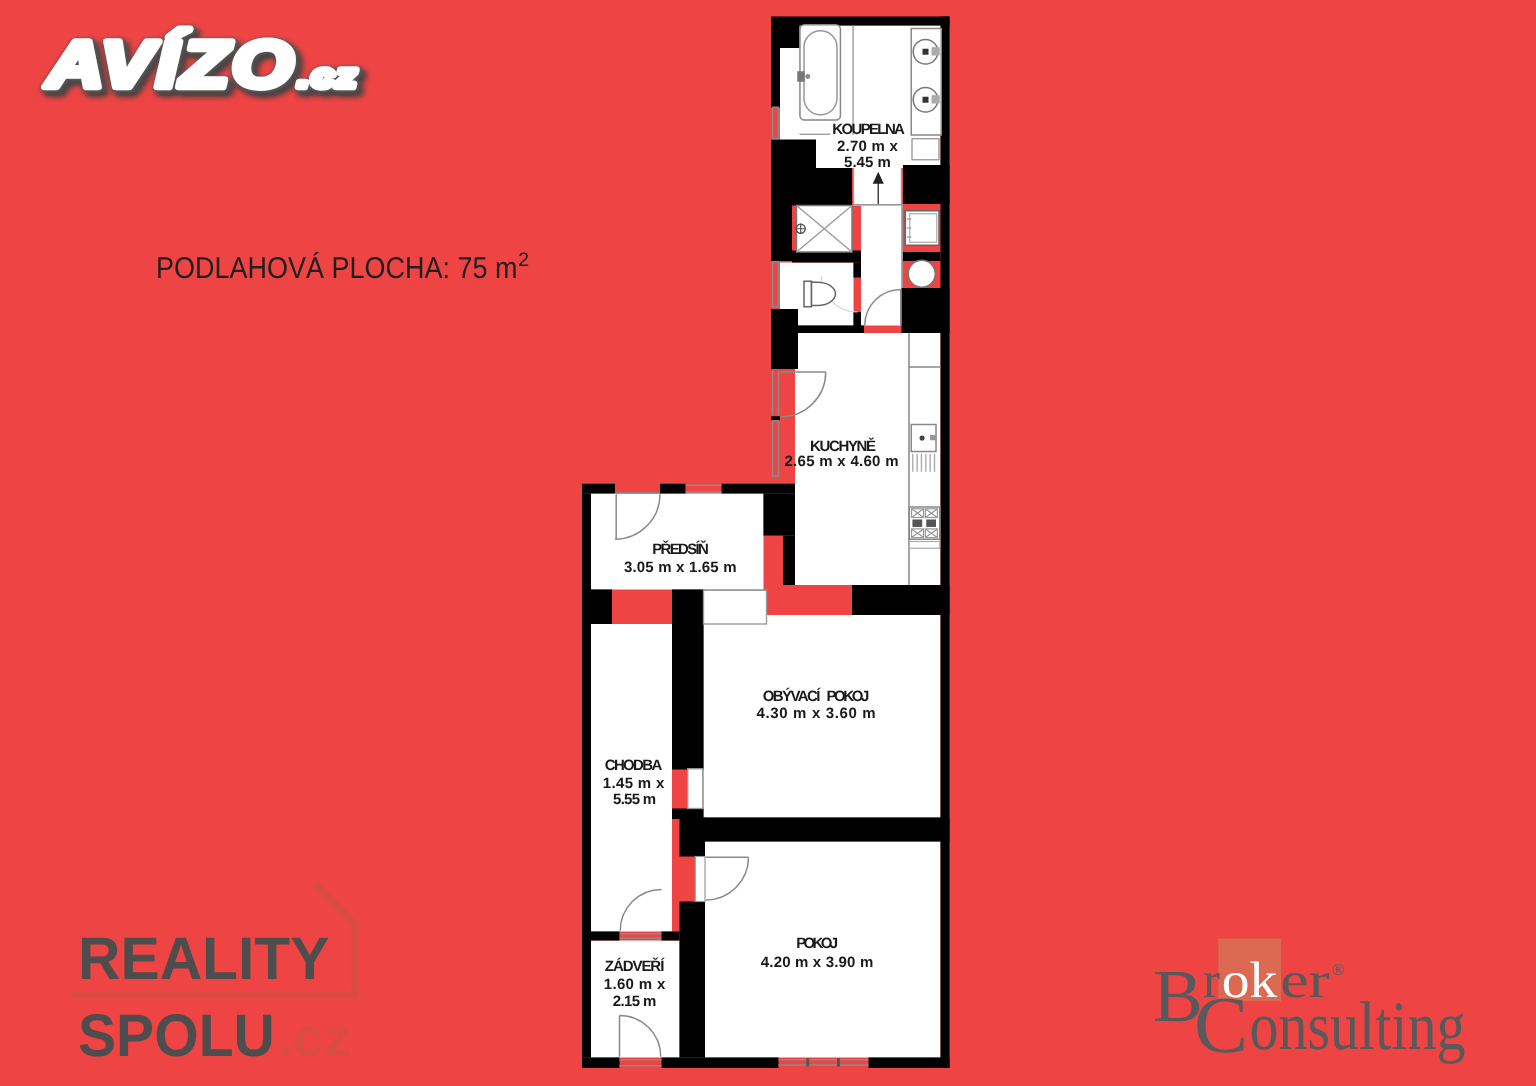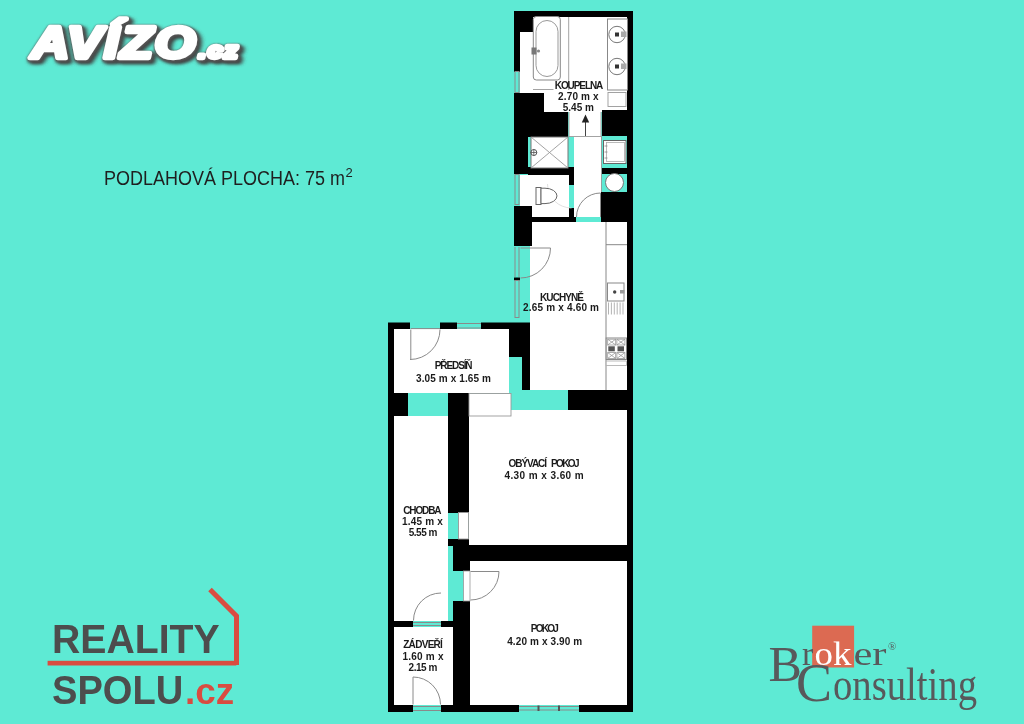--- a/index.html
+++ b/index.html
@@ -1,16 +1,16 @@
 <!DOCTYPE html>
 <html><head>
 <meta charset="utf-8">
 <style>
 html,body{margin:0;padding:0;background:#fff;}
-.page{position:relative;width:1024px;height:724px;background:#5eead4;overflow:hidden;font-family:"Liberation Sans",sans-serif;}
+.page{position:relative;width:1024px;height:724px;background:#ef4444;overflow:hidden;font-family:"Liberation Sans",sans-serif;}
 </style>
 </head>
 <body>
 <div class="page">
 <svg width="1024" height="724" viewBox="0 0 1024 724" style="position:absolute;left:0;top:0">
 <defs>
 <filter id="avblur" x="-30%" y="-30%" width="160%" height="160%">
           <feGaussianBlur stdDeviation="1.8"></feGaussianBlur>
         </filter>
 <filter id="avblur2" x="-30%" y="-30%" width="160%" height="160%">

